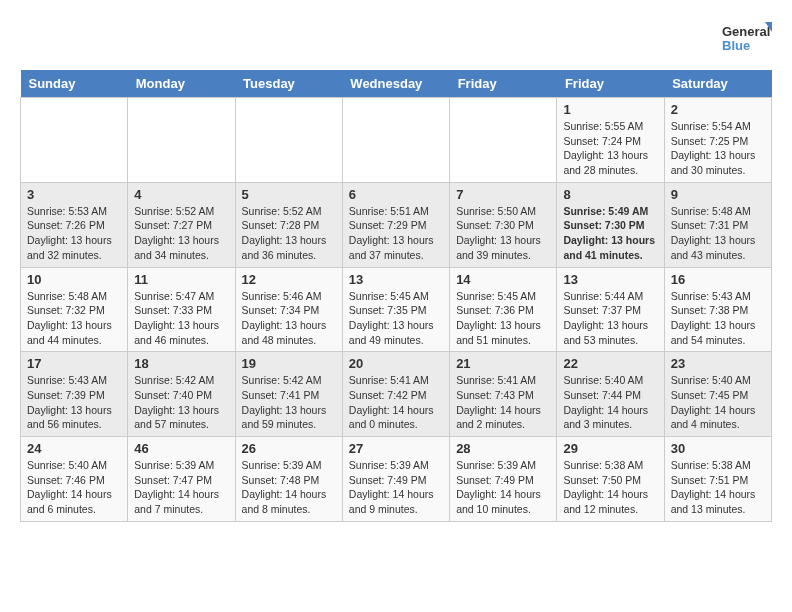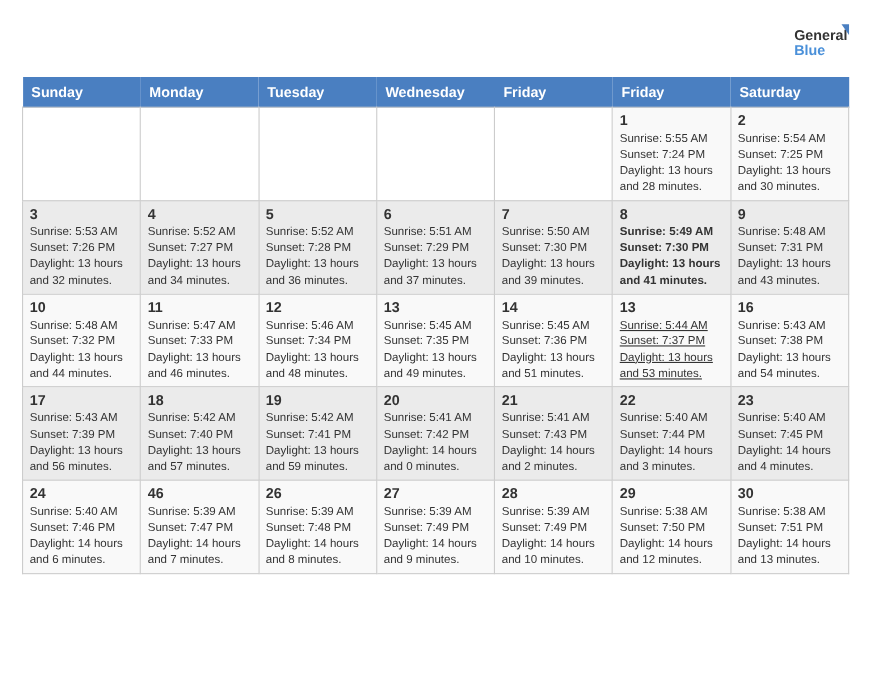--- a/index.html
+++ b/index.html
@@ -155,21 +155,21 @@
 Daylight: 13 hours and 46 minutes.</span></td>
         <td><span class="day-number">12</span><span class="day-detail" style="white-space: pre-line;">Sunrise: 5:46 AM
 Sunset: 7:34 PM
 Daylight: 13 hours and 48 minutes.</span></td>
         <td><span class="day-number">13</span><span class="day-detail" style="white-space: pre-line;">Sunrise: 5:45 AM
 Sunset: 7:35 PM
 Daylight: 13 hours and 49 minutes.</span></td>
         <td><span class="day-number">14</span><span class="day-detail" style="white-space: pre-line;">Sunrise: 5:45 AM
 Sunset: 7:36 PM
 Daylight: 13 hours and 51 minutes.</span></td>
-        <td><span class="day-number">13</span><span class="day-detail" style="white-space: pre-line; text-decoration: underline;">Sunrise: 5:44 AM
+        <td><span class="day-number">13</span><span class="day-detail" style="white-space: pre-line;">Sunrise: 5:44 AM
 Sunset: 7:37 PM
 Daylight: 13 hours and 53 minutes.</span></td>
         <td><span class="day-number">16</span><span class="day-detail" style="white-space: pre-line;">Sunrise: 5:43 AM
 Sunset: 7:38 PM
 Daylight: 13 hours and 54 minutes.</span></td>
       </tr>
       <tr>
         <td><span class="day-number">17</span><span class="day-detail" style="white-space: pre-line;">Sunrise: 5:43 AM
 Sunset: 7:39 PM
 Daylight: 13 hours and 56 minutes.</span></td>

